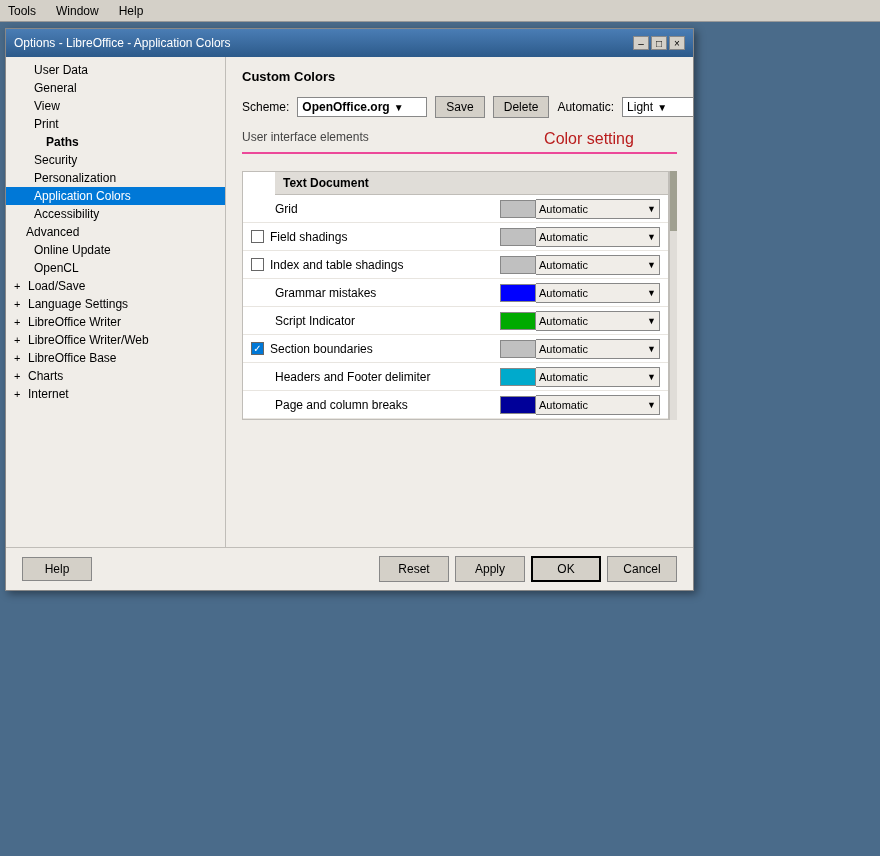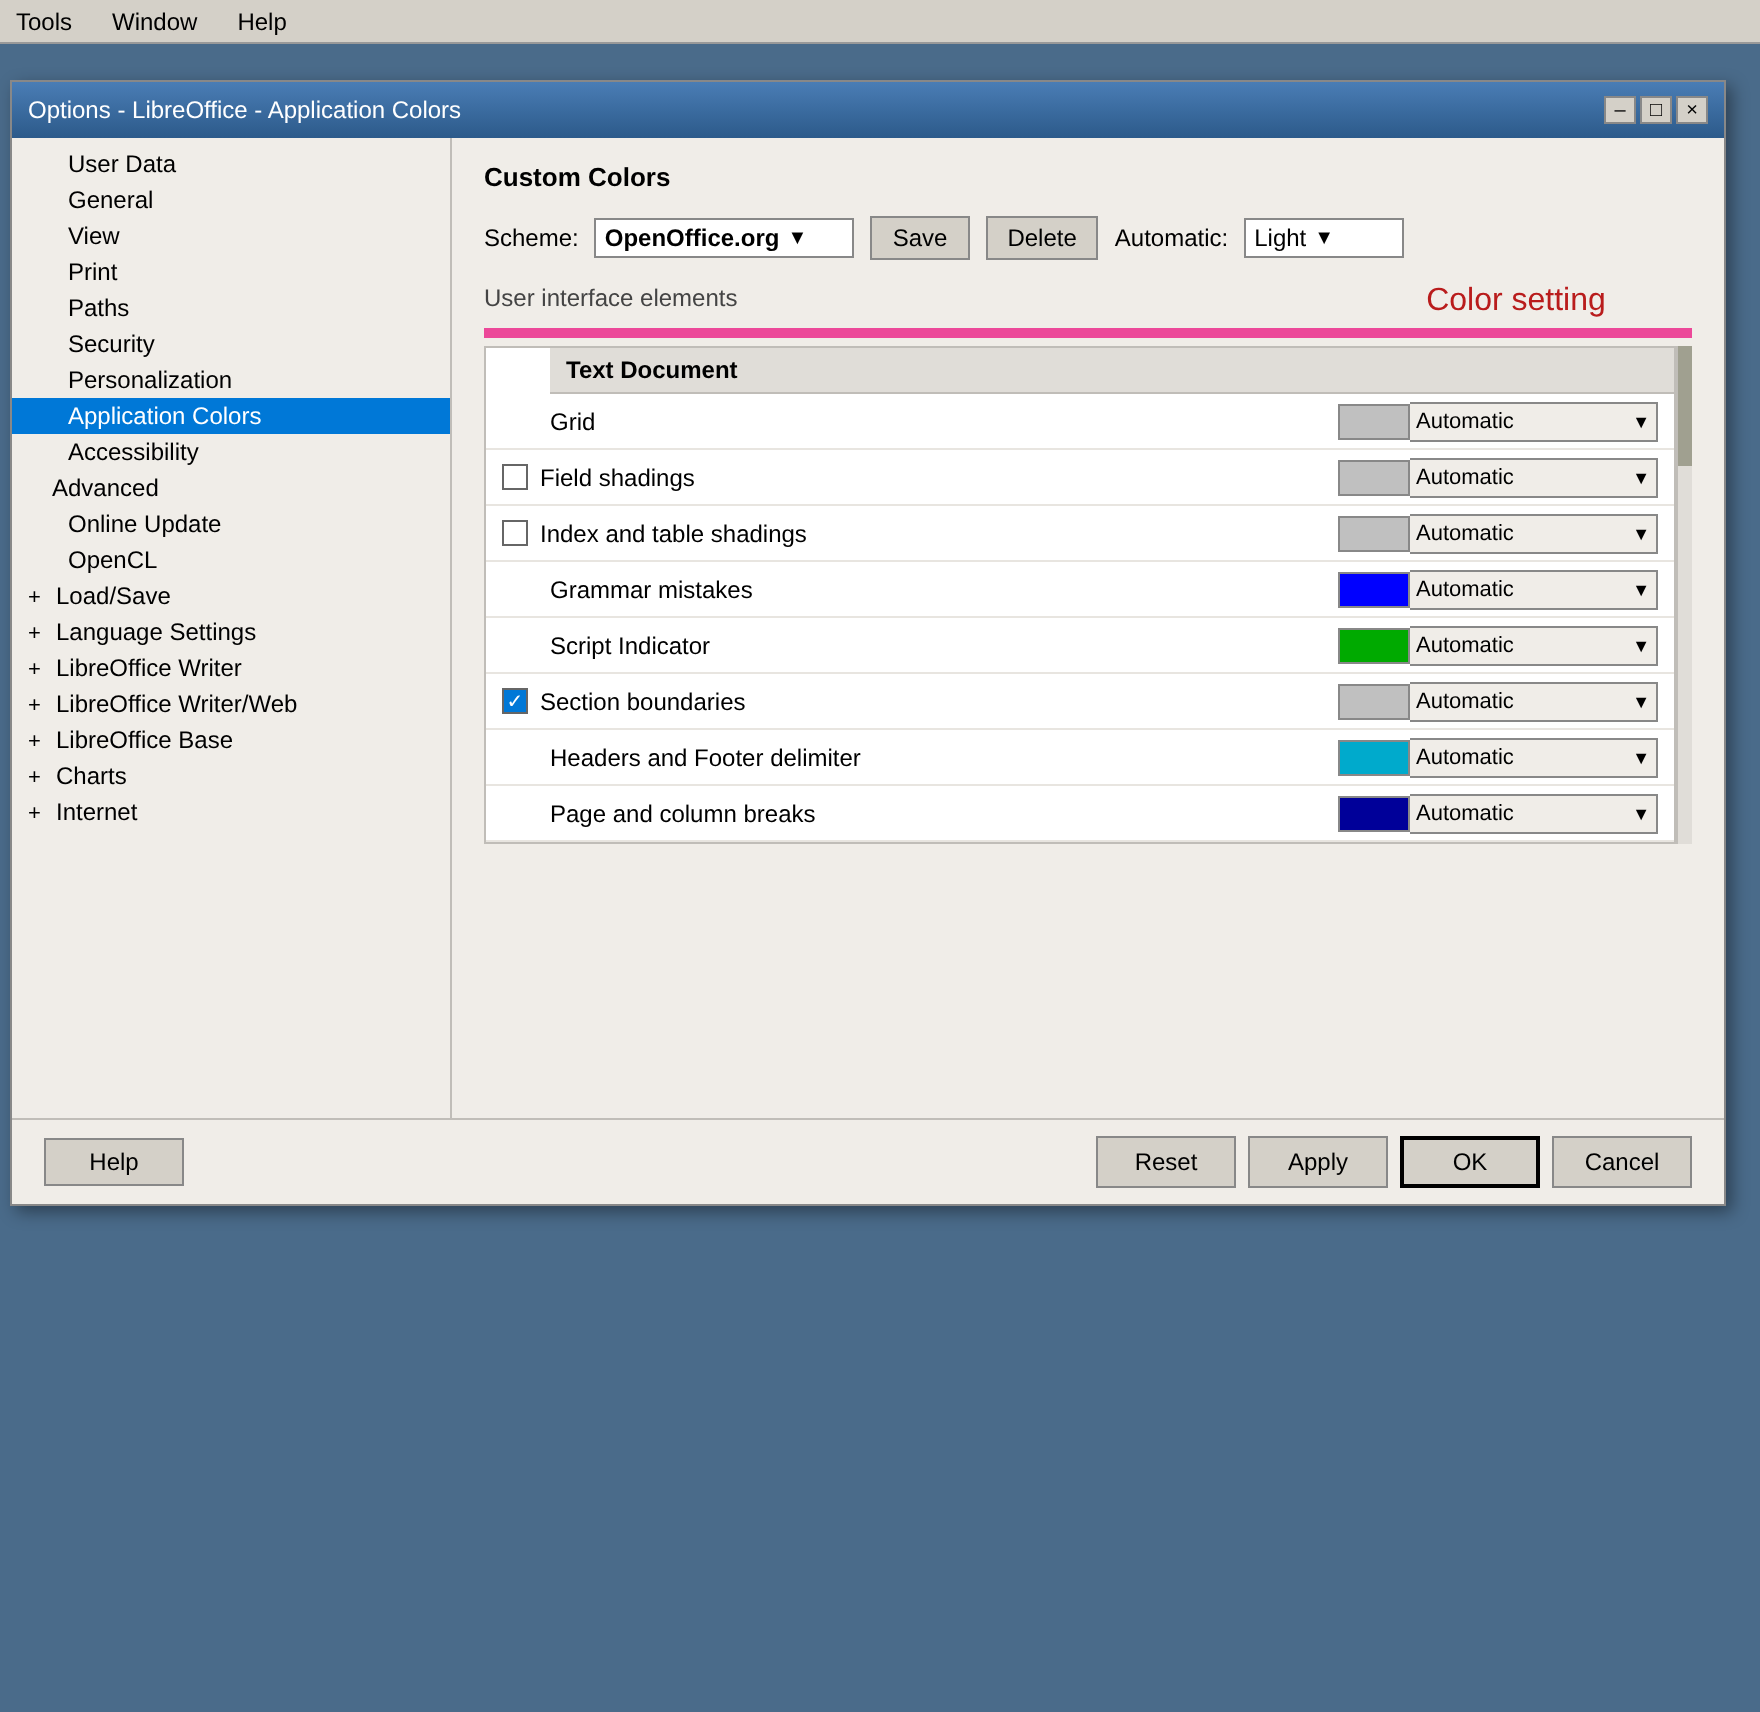--- a/index.html
+++ b/index.html
@@ -36,23 +36,23 @@
     .doc-content {
       flex: 1;
       background: #7a9bb5;
       position: relative;
       overflow: hidden;
     }
 
     
     .dialog-overlay {
       position: absolute;
-      top: 40px;
+      top: 28px;
       left: 5px;
-      width: 858px;
+      width: 689px;
       background: #f0ede8;
       border: 1px solid #888;
       box-shadow: 3px 3px 8px rgba(0,0,0,0.4);
     }
 
     .dialog-titlebar {
       background: linear-gradient(to bottom, #4a7db5, #2c5a8a);
       color: white;
       padding: 5px 8px;
       display: flex;
@@ -169,23 +169,23 @@
       border: 1px solid #888;
       padding: 2px 4px;
       font-size: 12px;
       min-width: 80px;
       cursor: pointer;
     }
 
     
     .col-headers {
       display: flex;
-      border-bottom: 5px solid #ec4899;
+      border-bottom: 2px solid #ec4899;
       padding-bottom: 4px;
-      margin-bottom: 4px;
+      margin-bottom: 17px;
     }
     .col-header-ui { flex: 1; font-size: 12px; color: #444; }
     .col-header-color { width: 160px; font-size: 16px; color: #b91c1c; text-align: center; }
 
     
     .color-table {
       border: 1px solid #c0bdb8;
       background: white;
       max-height: 280px;
       overflow-y: auto;
@@ -323,21 +323,21 @@
     </div>
   </div>
 
   <div class="dialog-body">
 
     <div class="sidebar">
       <div class="tree-item" style="padding-left:28px;">User Data</div>
       <div class="tree-item" style="padding-left:28px;">General</div>
       <div class="tree-item" style="padding-left:28px;">View</div>
       <div class="tree-item" style="padding-left:28px;">Print</div>
-      <div class="tree-item" style="padding-left:28px;">Paths</div>
+      <div class="tree-item" style="padding-left:40px;font-weight:bold;">Paths</div>
       <div class="tree-item" style="padding-left:28px;">Security</div>
       <div class="tree-item" style="padding-left:28px;">Personalization</div>
       <div class="tree-item selected" style="padding-left:28px;">Application Colors</div>
       <div class="tree-item" style="padding-left:28px;">Accessibility</div>
       <div class="tree-item" style="">Advanced</div>
       <div class="tree-item" style="padding-left:28px;">Online Update</div>
       <div class="tree-item" style="padding-left:28px;">OpenCL</div>
 
       <div class="tree-item with-expander">Load/Save</div>
       <div class="tree-item with-expander">Language Settings</div>

